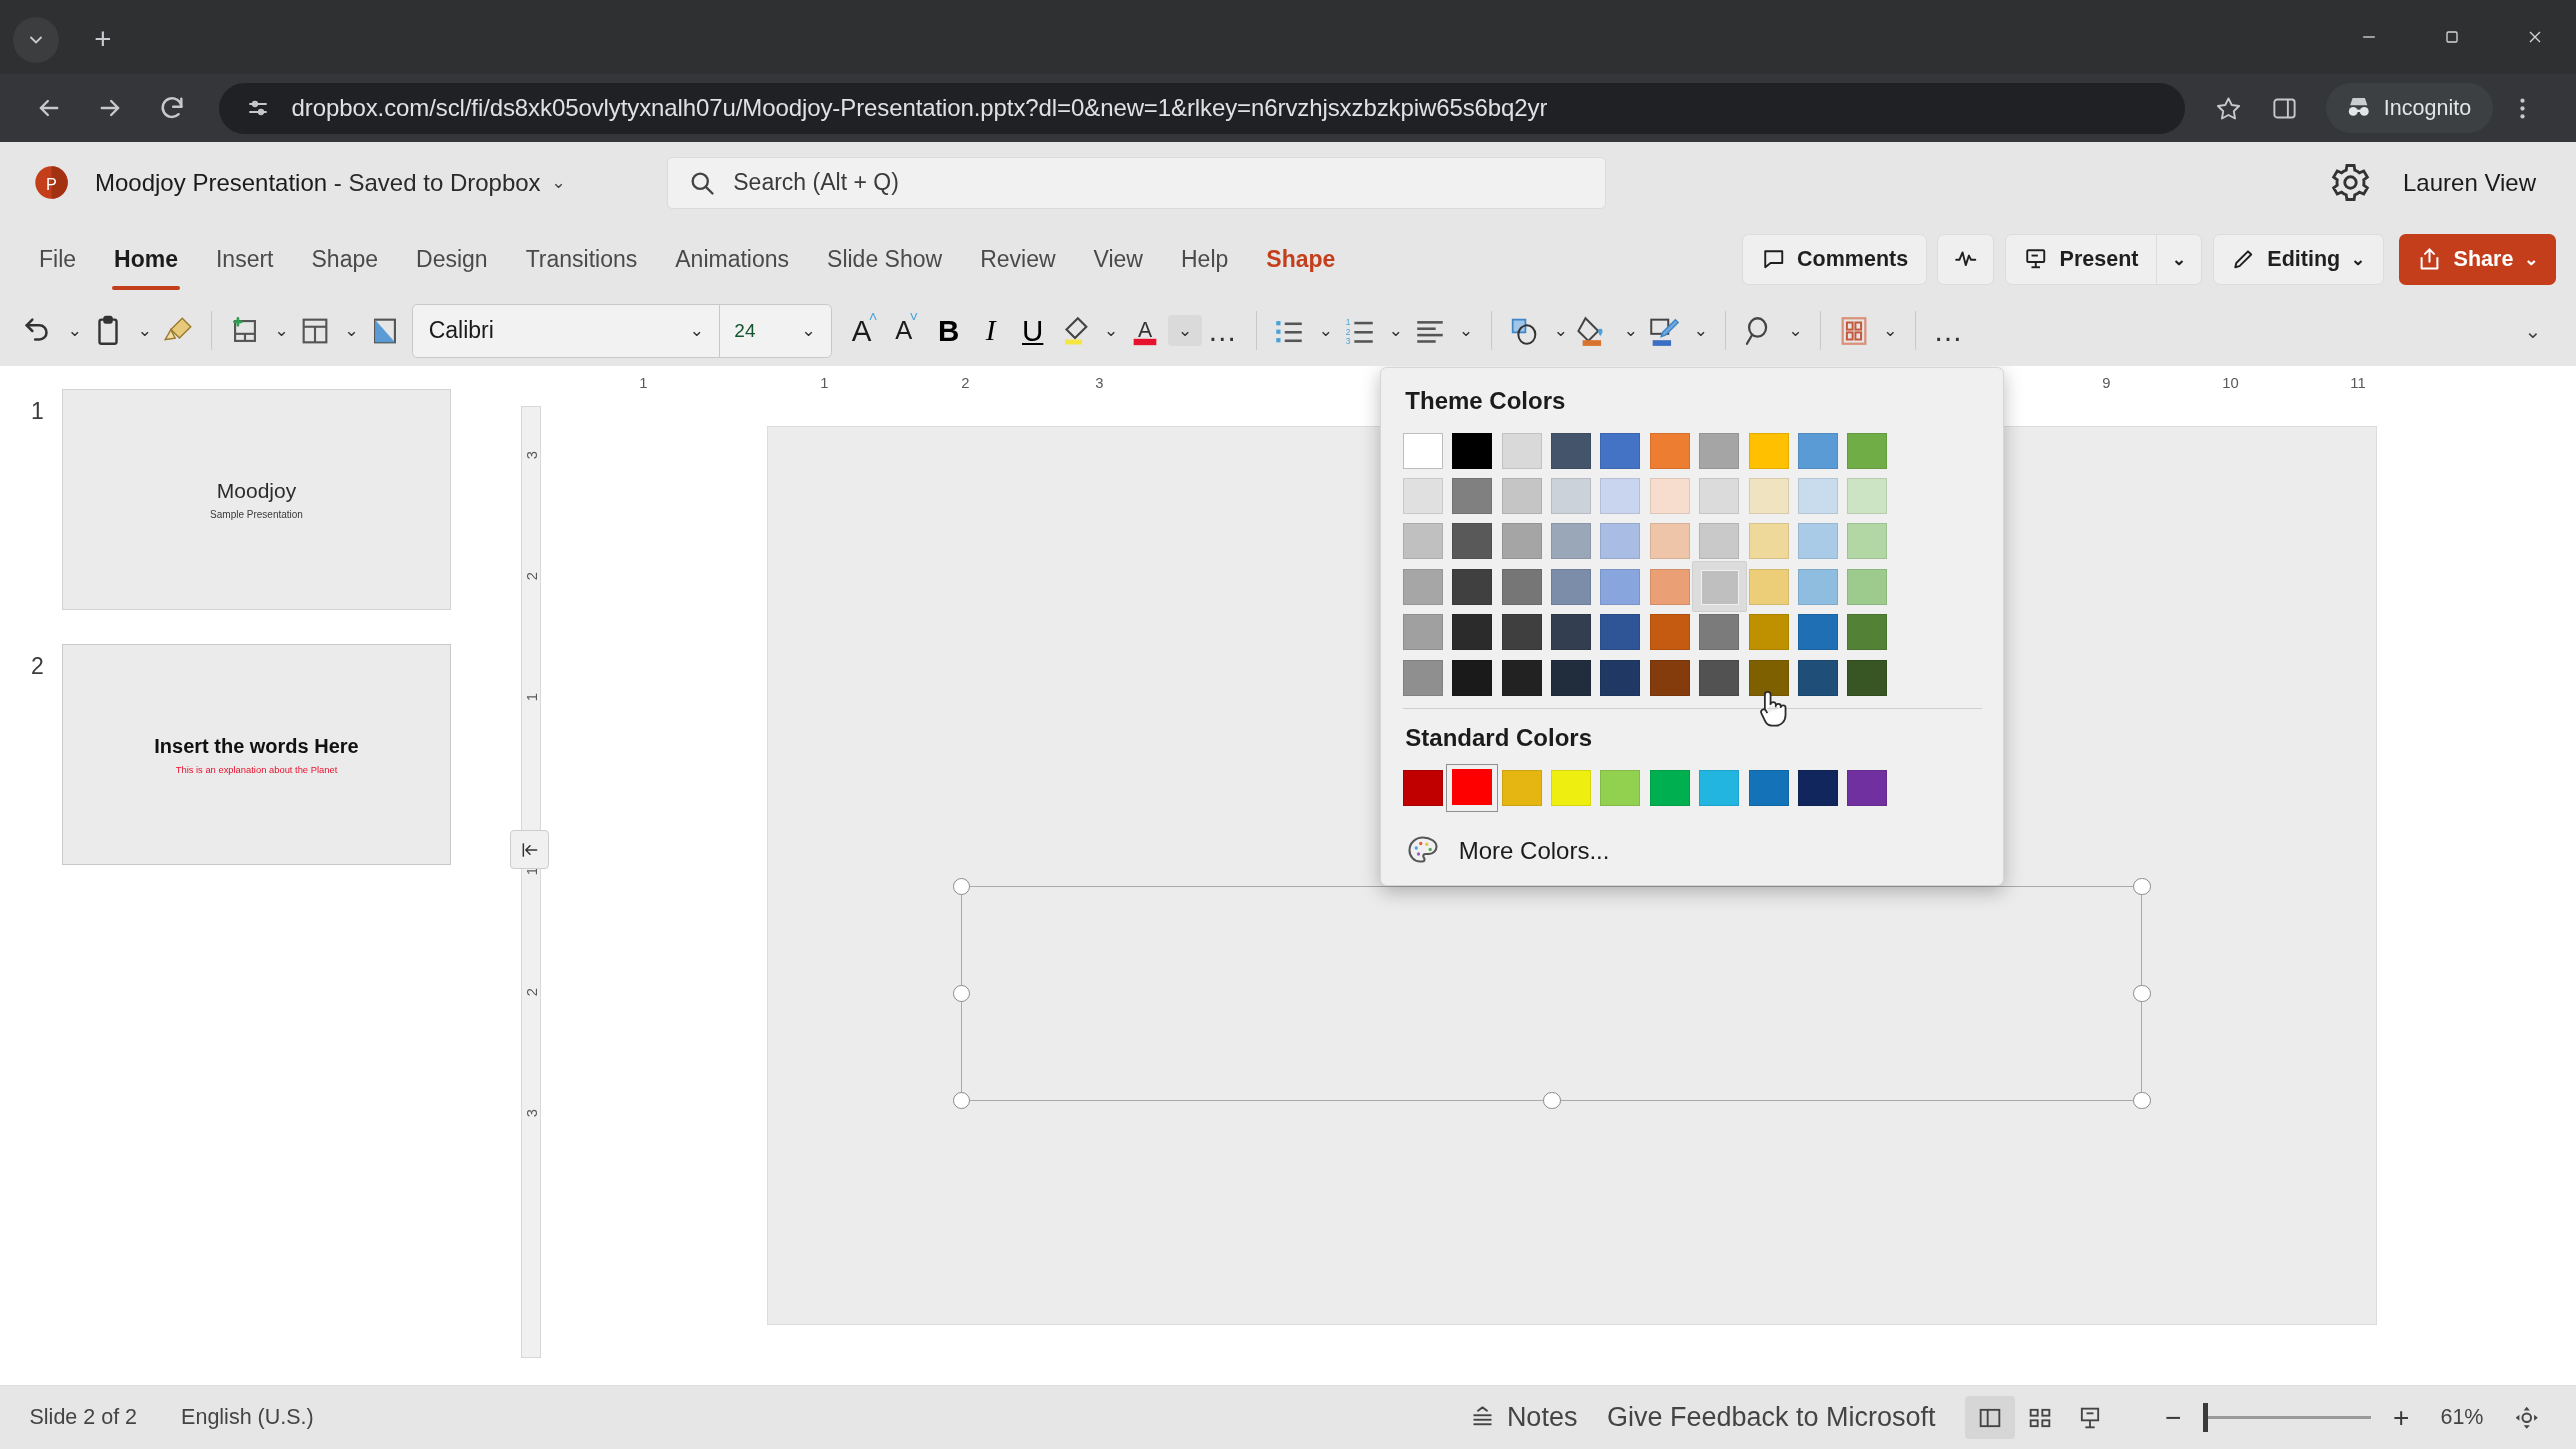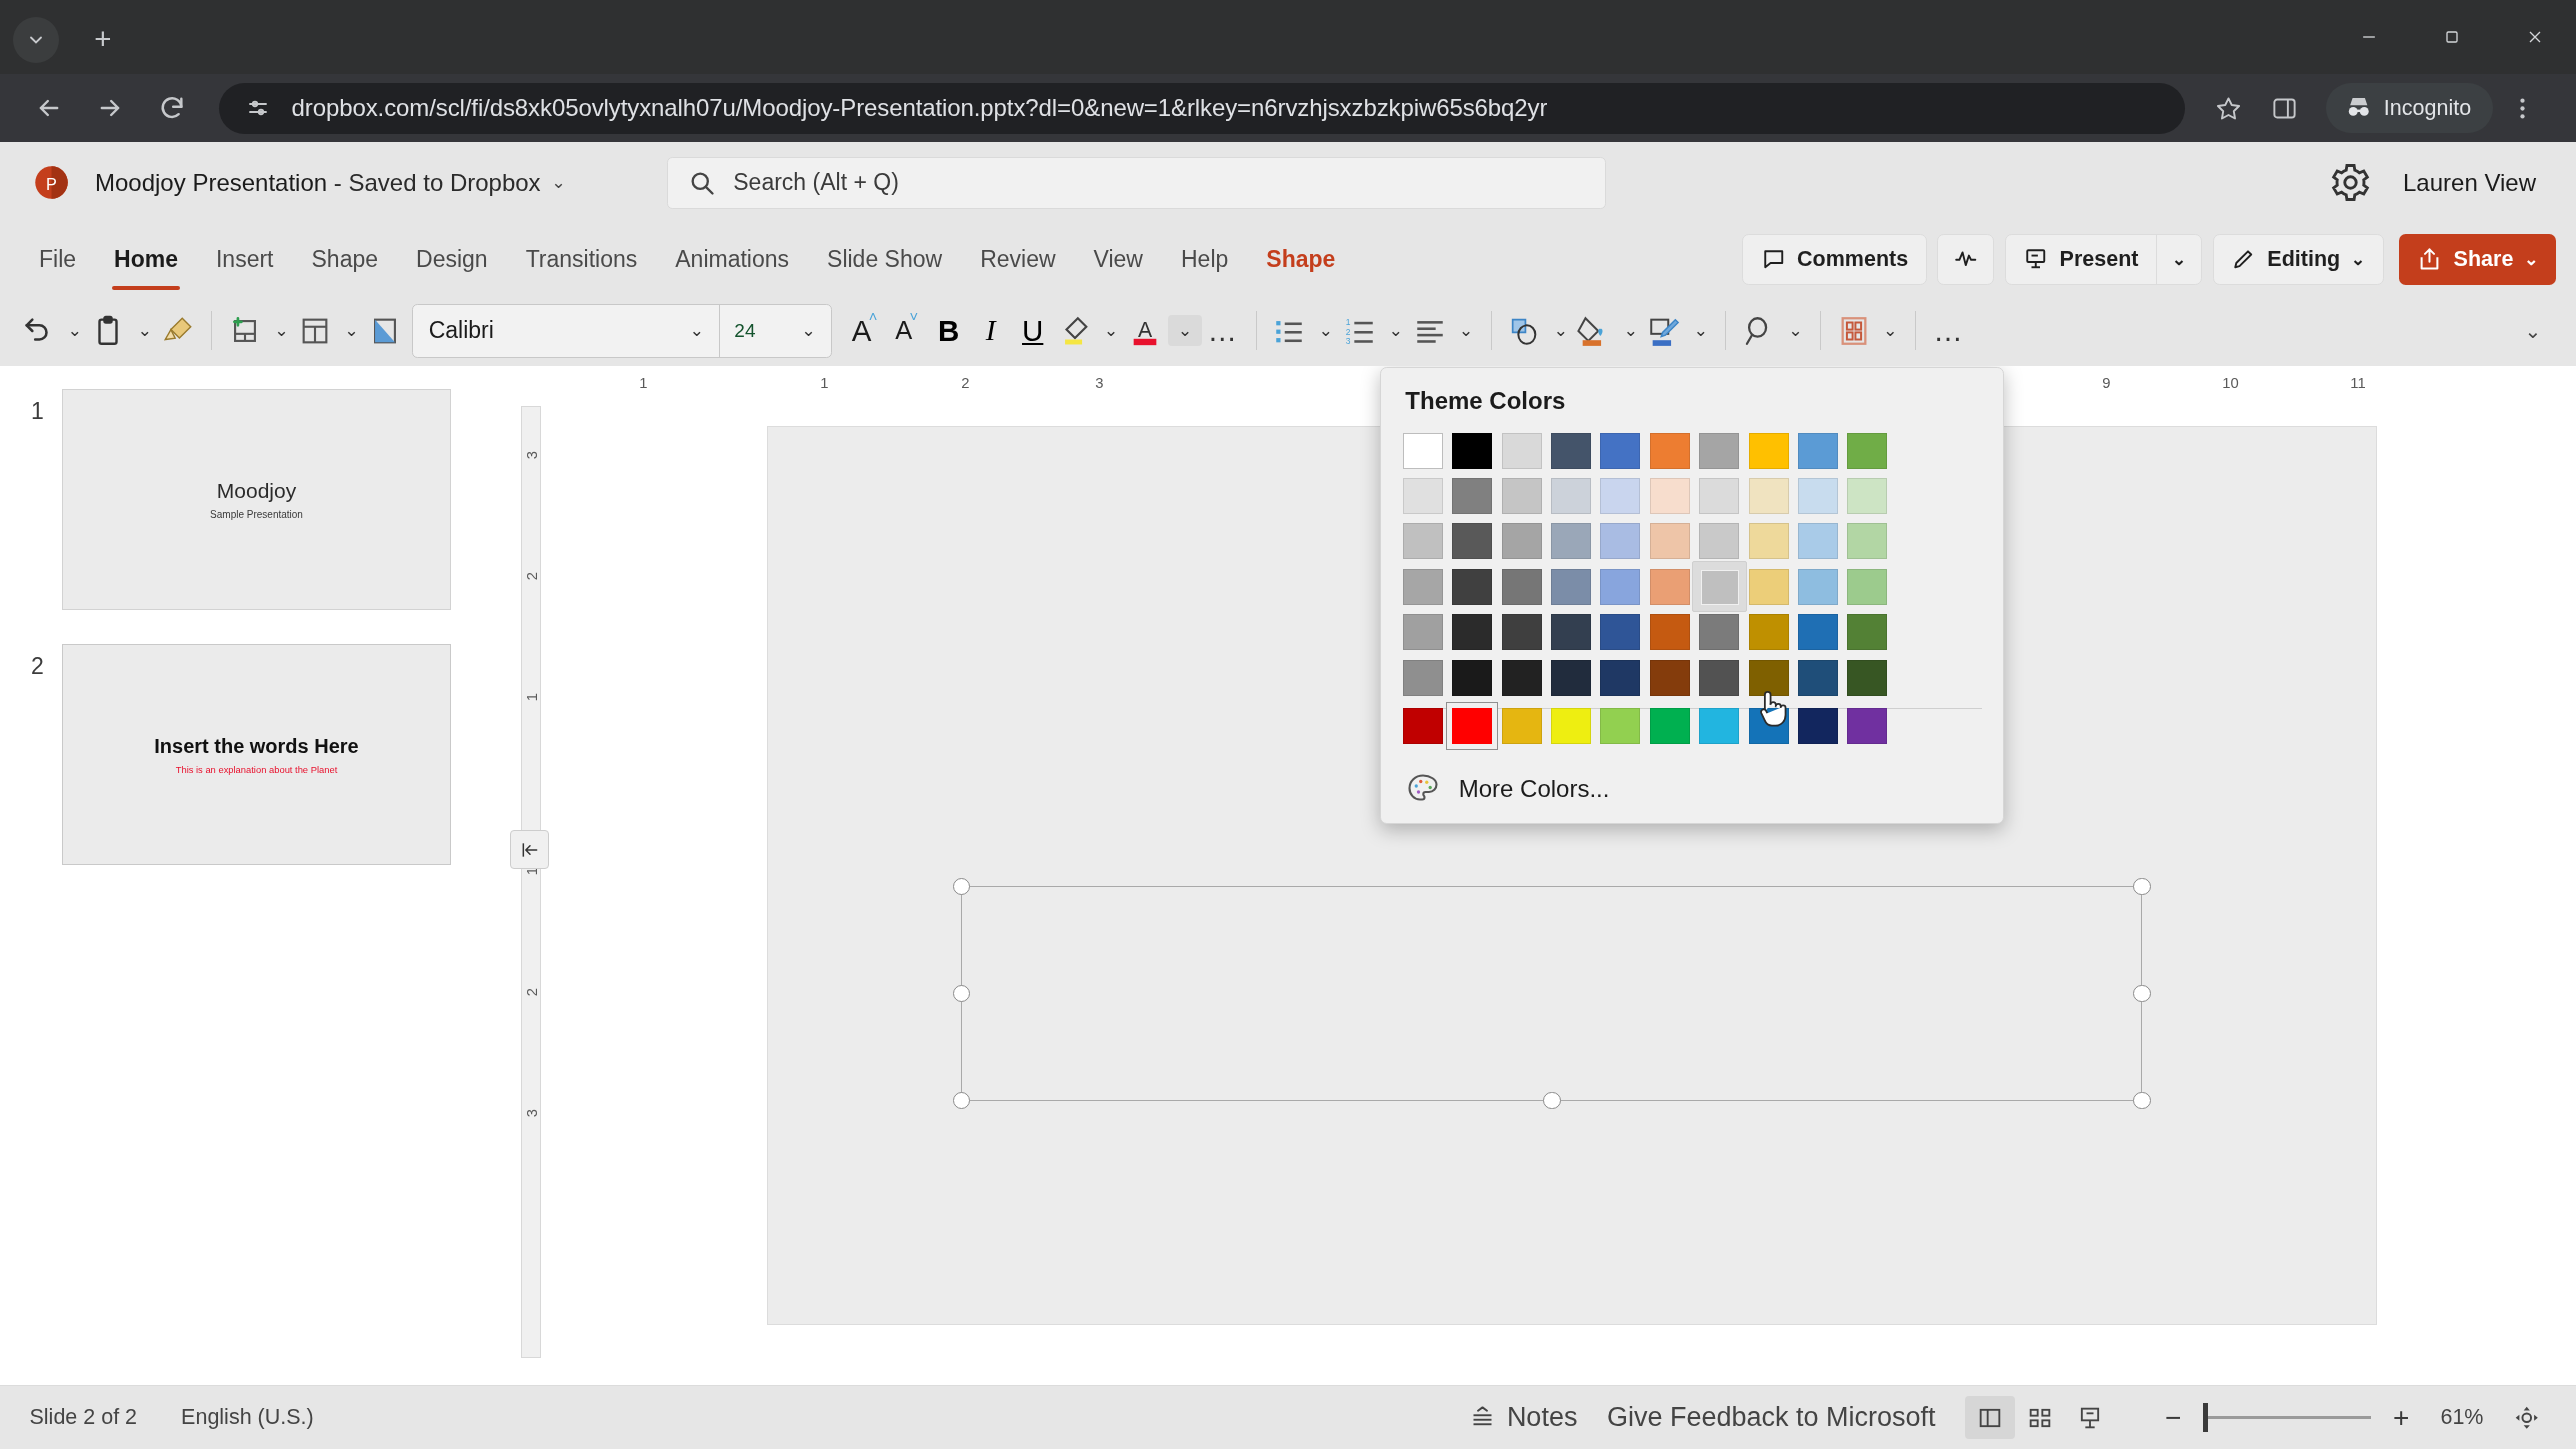--- a/index.html
+++ b/index.html
@@ -841,20 +841,21 @@
                 </div>
                 <div class="sw-wrap">
                   <div class="sw" style="background: rgb(31, 78, 121);"></div>
                 </div>
                 <div class="sw-wrap">
                   <div class="sw" style="background: rgb(55, 86, 35);"></div>
                 </div>
               </div>
             </div>
           <div class="cm-div"></div>
+          <div class="cm-head2">Standard Colors</div>
           <div class="cm-grid">
               <div class="cm-row" id="std-row">
                 <div class="sw" style="background: rgb(192, 0, 0);"></div>
                 <div class="sw-sel-wrap">
                   <span class="sw-sel-box">
                     <span class="sw-in2" style="background:#ff0000"></span>
                   </span>
                 </div>
                 <div class="sw" style="background: rgb(229, 182, 17);"></div>
                 <div class="sw" style="background: rgb(238, 238, 17);"></div>

